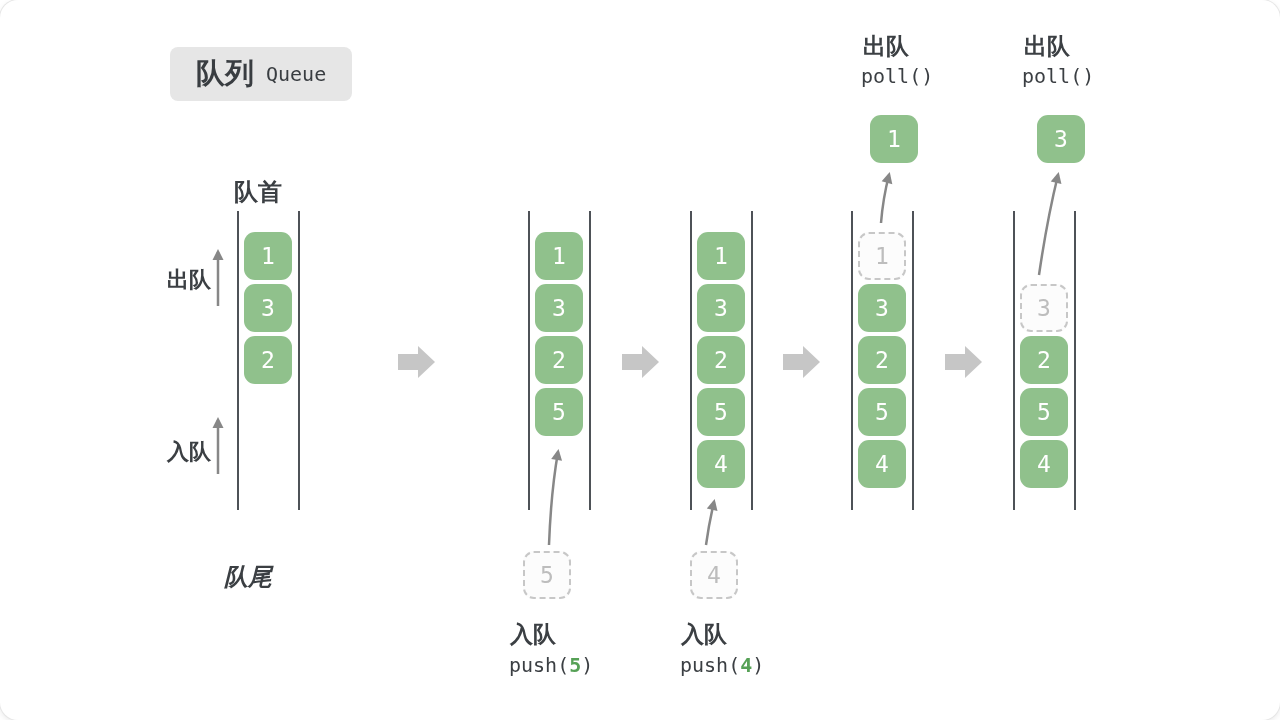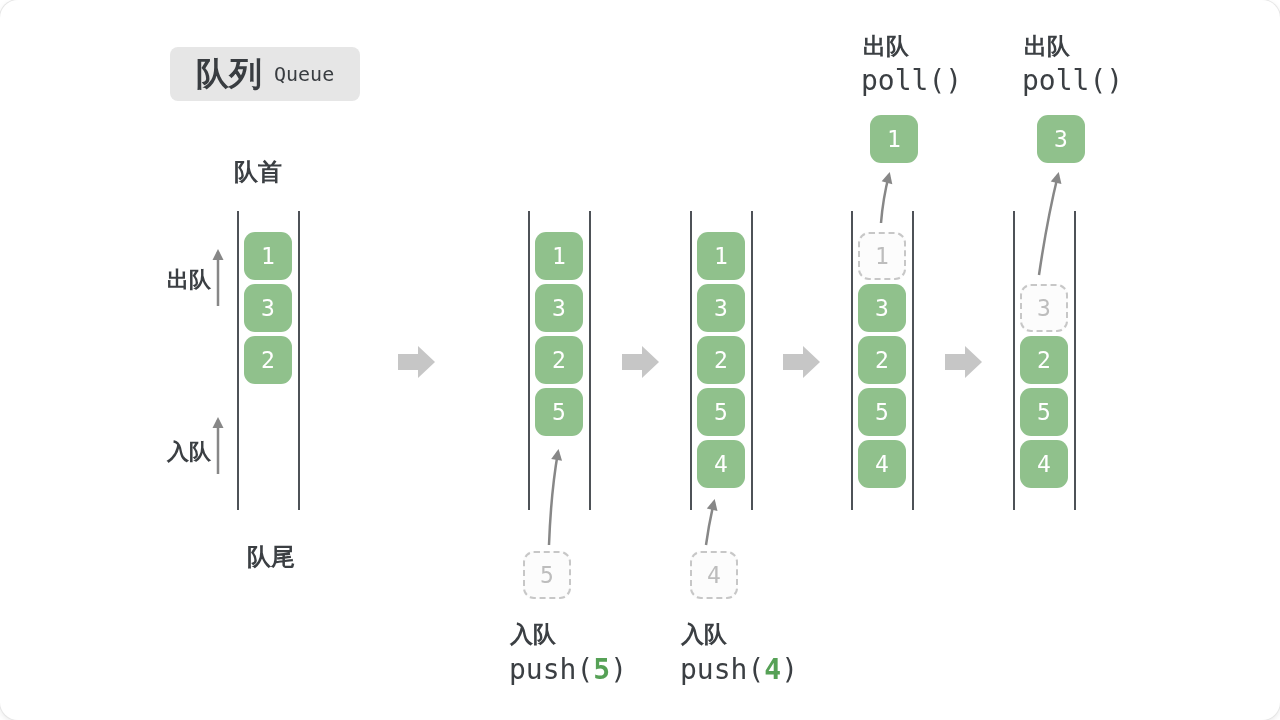--- a/index.html
+++ b/index.html
@@ -7,58 +7,58 @@
     position:relative; width:1280px; height:720px; background:#ffffff;
     border-radius:18px; box-shadow:0 0 0 1px #e6e6e6, 0 2px 6px rgba(0,0,0,.10);
     overflow:hidden; font-family:"Liberation Sans", sans-serif;
   }
   .abs{position:absolute;}
   .title-box{
     left:170px; top:47px; height:54px; padding:0 26px;
     background:#e6e6e6; border-radius:8px;
     display:flex; align-items:center; gap:12px;
   }
-  .title-zh{font-size:33px; font-weight:bold; color:#393d41;}
+  .title-zh{font-size:29px; font-weight:bold; color:#393d41;}
   .title-en{font-size:20px; color:#393d41; font-family:"DejaVu Sans Mono", monospace;}
-  .zh-label{font-size:24px; font-weight:bold; color:#3b3f43;}
+  .zh-label{font-size:24px; font-weight:bold; color:#3b3f43;margin-top:20px;}
   .side-label{font-size:22px; font-weight:bold; color:#3b3f43;}
   .vline{position:absolute; top:211px; width:2px; height:299px; background:#4e5257;}
   .cell{
     position:absolute; width:48px; height:48px; border-radius:11px;
     background:var(--green,#90c18c); color:#ffffff;
     font-family:"DejaVu Sans Mono", monospace; font-size:23px;
     display:flex; align-items:center; justify-content:center;
   }
   .ghost{
     background:#fcfcfc; border:2.5px dashed #c7c7c7; color:#bdbdbd;
     box-sizing:border-box;
   }
   .op-label{font-size:23px; font-weight:600; color:#3b3f43;}
   .op-code{
-    font-family:"DejaVu Sans Mono", monospace; font-size:28px; color:#3b3f43;
+    font-family:"DejaVu Sans Mono", monospace; font-size:20px; color:#3b3f43;
     display:flex; align-items:baseline;
   }
   .op-code .arg{color:var(--green-dark,#56a156); font-weight:bold;}
   .footer{
     font-family:"DejaVu Sans Mono", monospace; font-size:18px; color:#c9c9c9;
   }
   svg.overlay{position:absolute; left:0; top:0; pointer-events:none;}
 </style>
 </head>
 <body>
 
 <div id="canvas">
 
   <div class="abs title-box">
     <span class="title-zh">队列</span>
     <span class="title-en">Queue</span>
   </div>
 
   <div class="abs zh-label" style="left:234px; top:156px;">队首</div>
-  <div class="abs zh-label" style="left:247px; top:541px;">队尾</div>
+  <div class="abs zh-label" style="left:224px; top:541px;font-style:italic;">队尾</div>
 
   <div class="abs side-label" style="left:167px; top:265px;">出队</div>
   <div class="abs side-label" style="left:167px; top:437px;">入队</div>
 
   <div>
     <div class="vline" style="left:237px;"></div>
     <div class="vline" style="left:298px;"></div>
     <div class="cell" style="left:244px; top:232px;">1</div>
     <div class="cell" style="left:244px; top:284px;">3</div>
     <div class="cell" style="left:244px; top:336px;">2</div>

